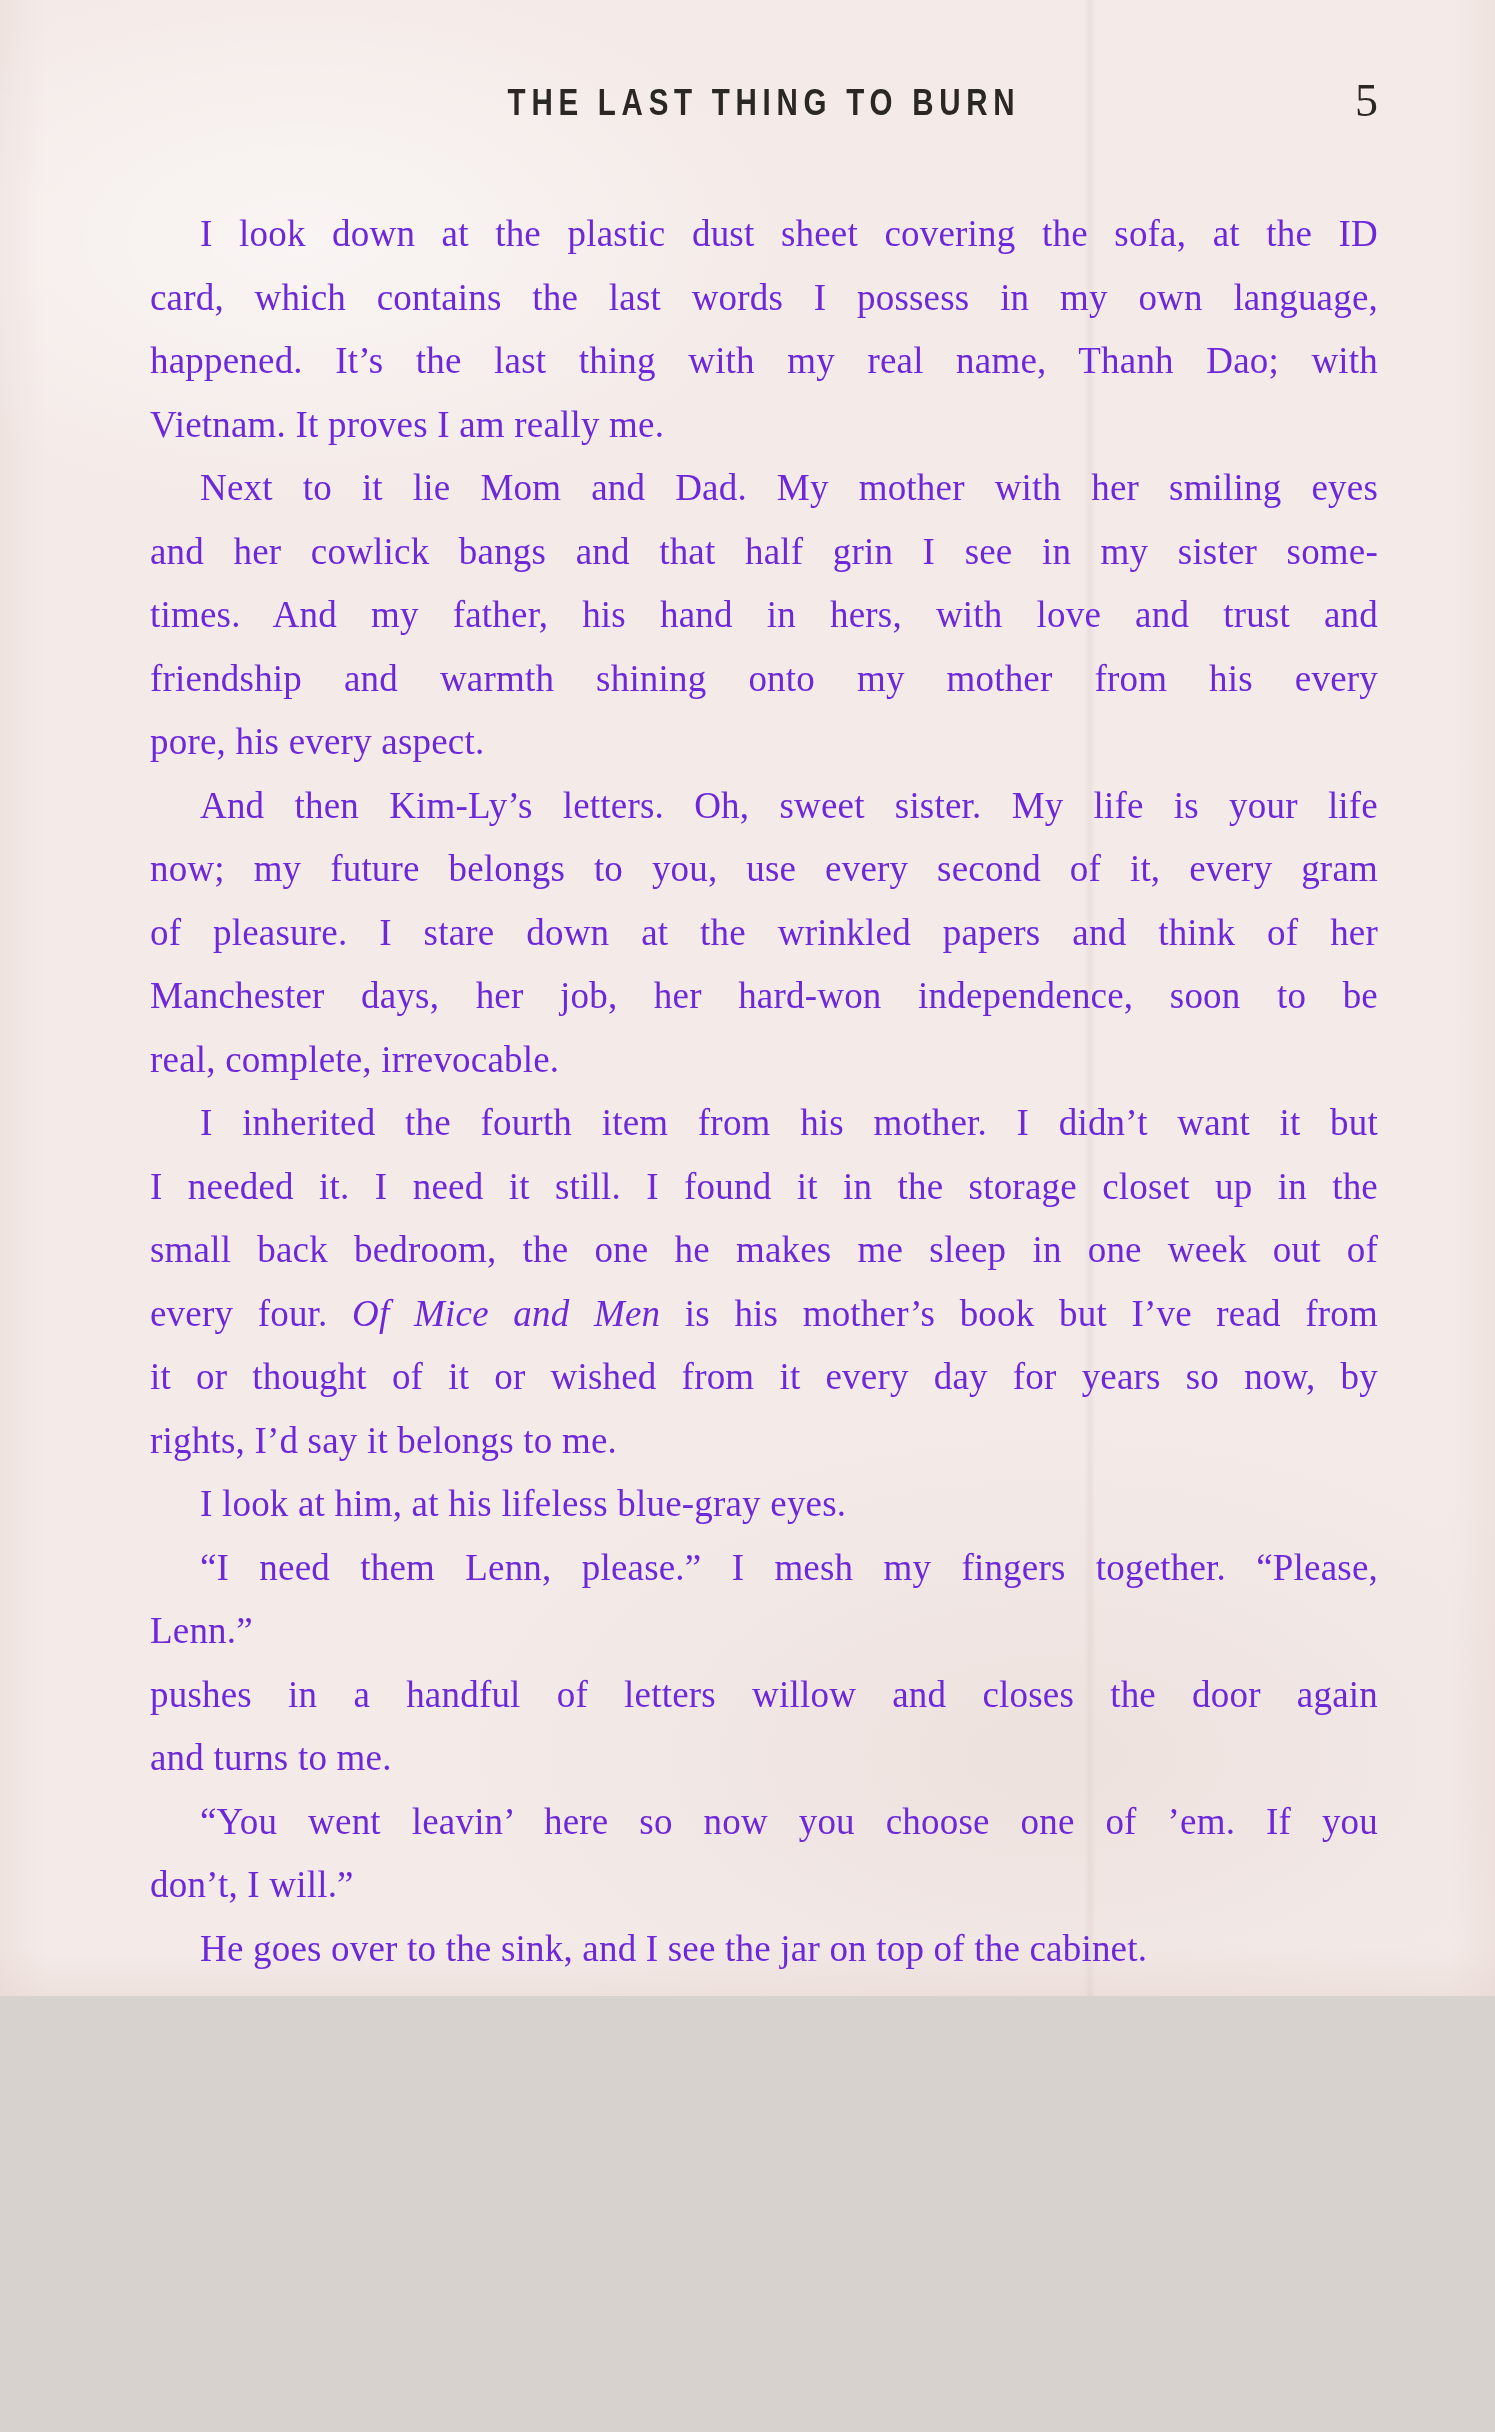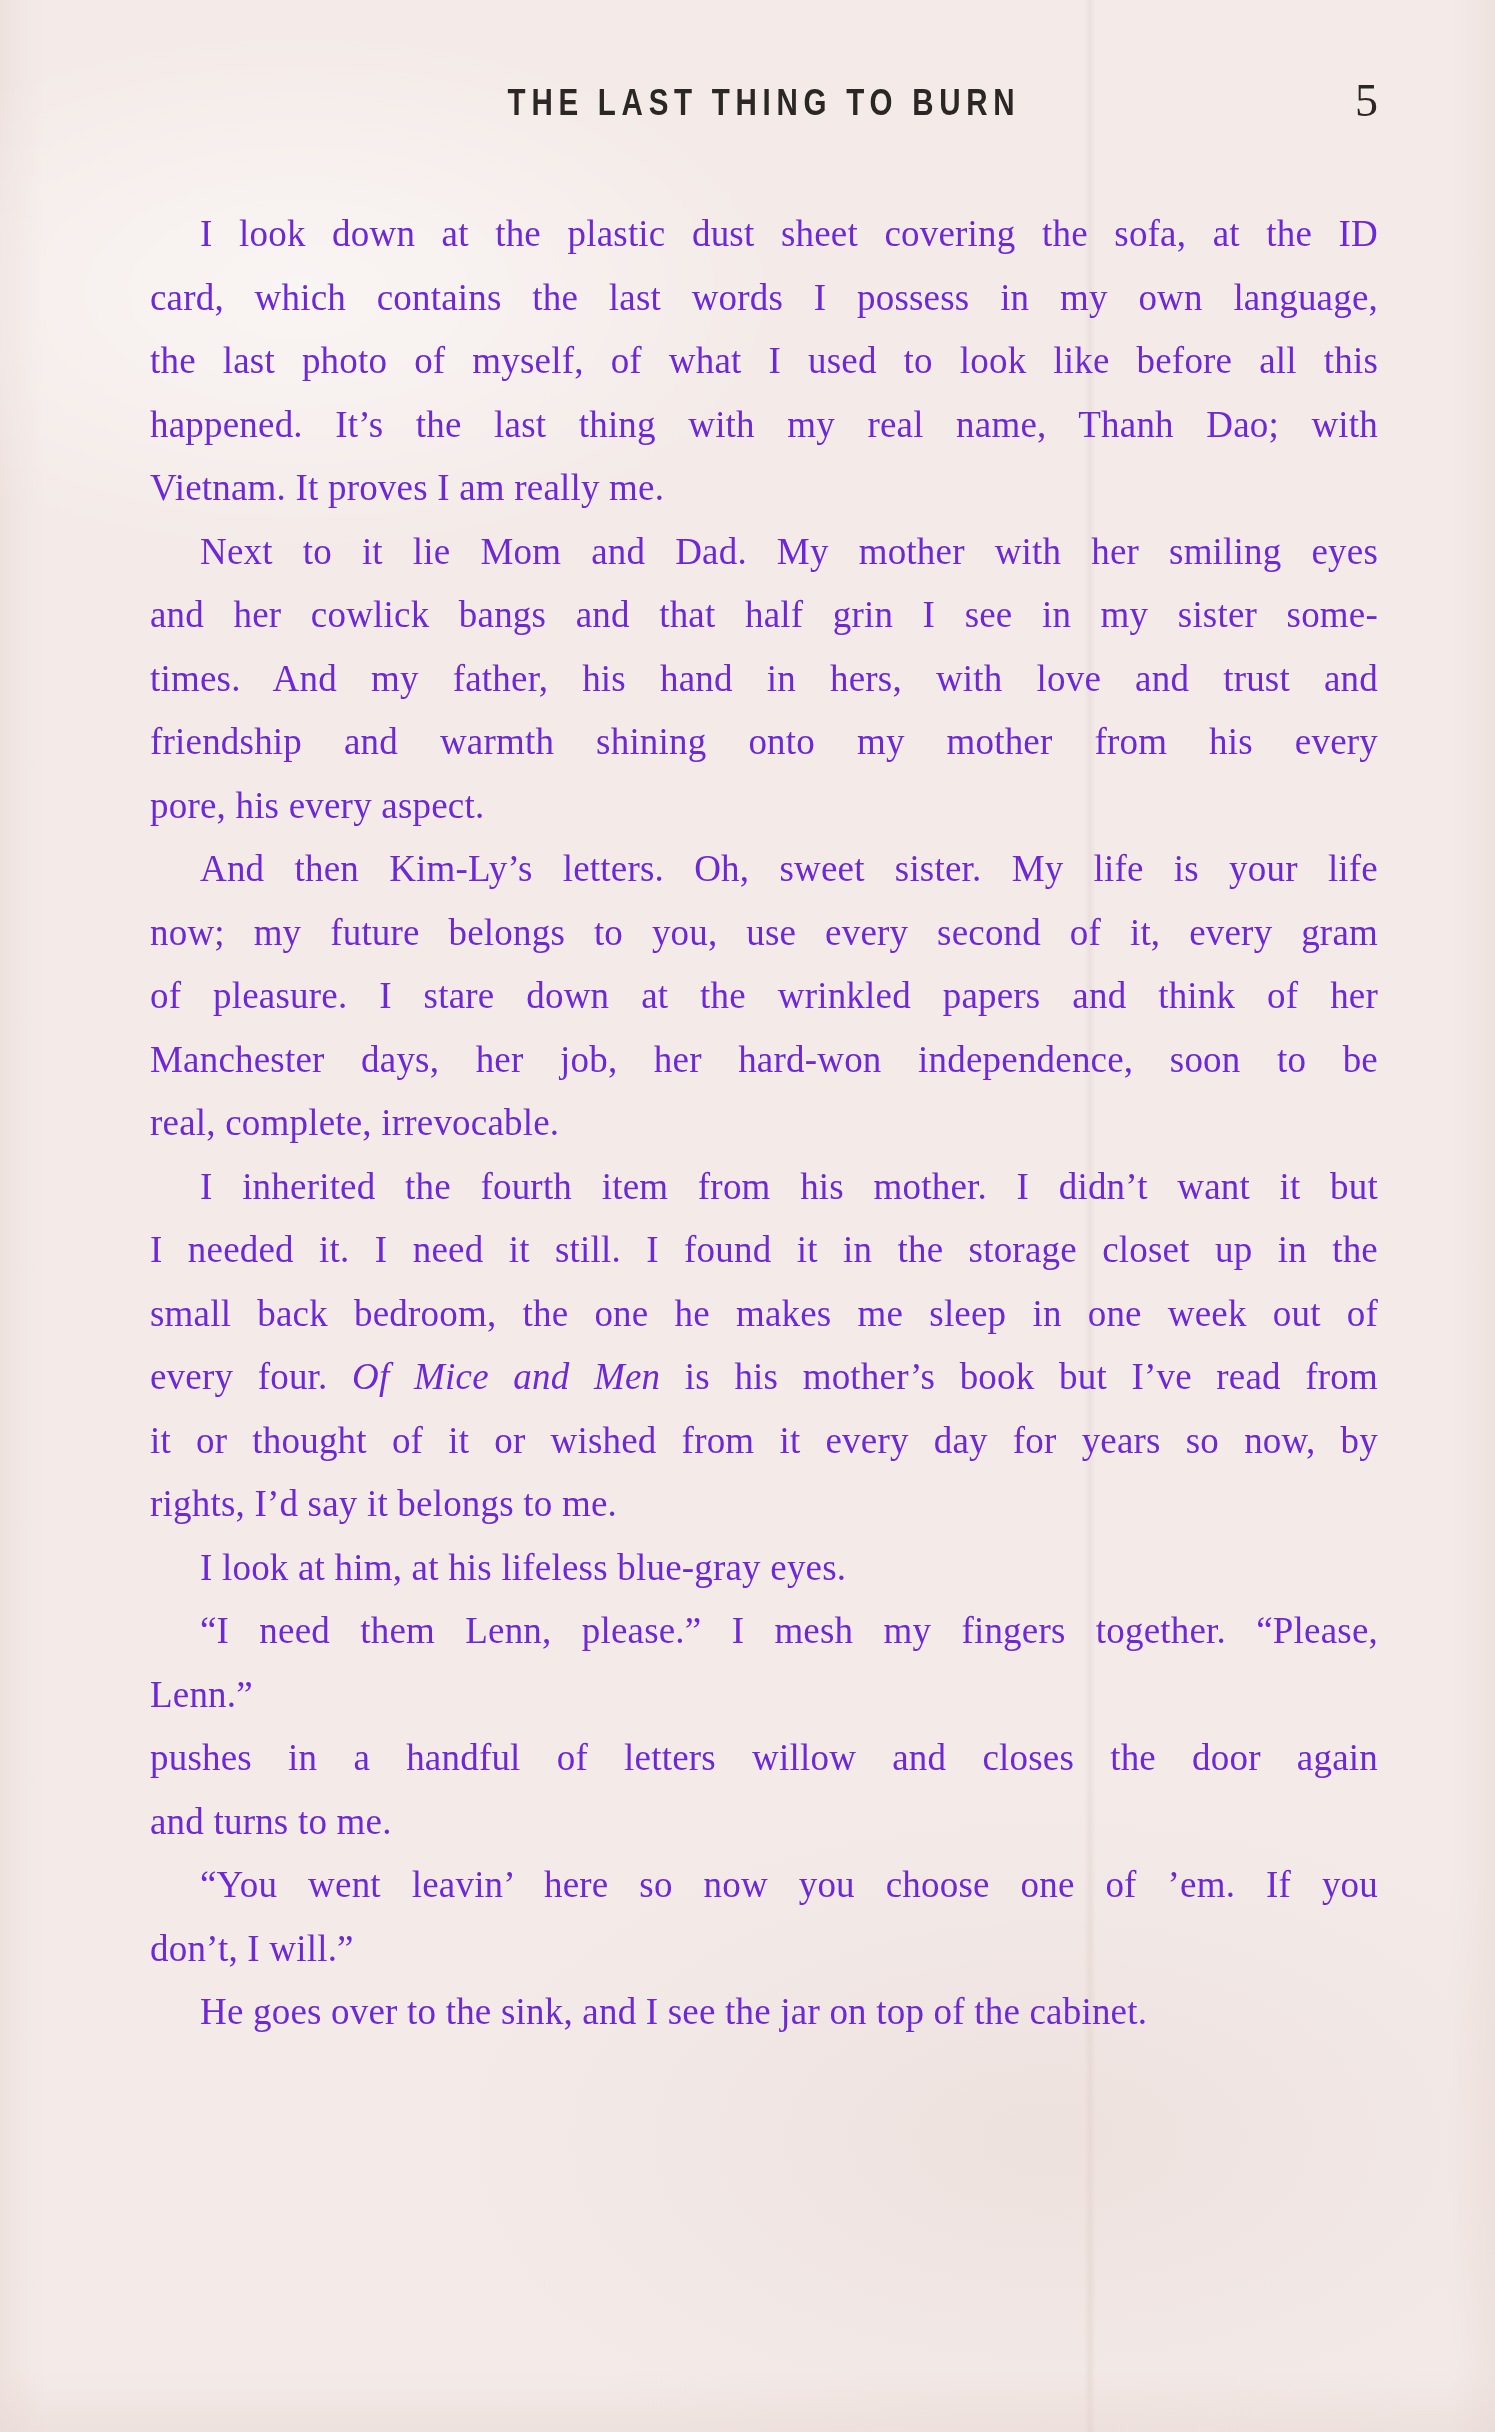--- a/index.html
+++ b/index.html
@@ -3,21 +3,21 @@
 <meta charset="utf-8">
 <style>
   html, body {
     margin: 0;
     padding: 0;
     background: #d8d2cf;
   }
   .page {
     position: relative;
     width: 1495px;
-    height: 2432px;
+    height: 1996px;
     margin: 0 auto;
     background: #f4ebe8;
     overflow: hidden;
     font-family: "Liberation Serif", serif;
   }
   
   .page::before {
     content: "";
     position: absolute;
     inset: 0;
@@ -94,21 +94,20 @@
 <div class="page">
   <div class="text-block">
     <div class="running-header">
       <div class="running-title">THE LAST THING TO BURN</div>
       <div class="folio">5</div>
     </div>
     <div class="page-body">
         <div class="paragraph">
           <div class="line first">I look down at the plastic dust sheet covering the sofa, at the ID</div>
           <div class="line">card, which contains the last words I possess in my own language,</div>
-          <div class="line">the last photo of myself, of what I used to look like before all this</div>
           <div class="line">happened. It’s the last thing with my real name, Thanh Dao; with</div>
           <div class="line last">Vietnam. It proves I am really me.</div>
         </div>
         <div class="paragraph">
           <div class="line first">Next to it lie Mom and Dad. My mother with her smiling eyes</div>
           <div class="line">and her cowlick bangs and that half grin I see in my sister some-</div>
           <div class="line">times. And my father, his hand in hers, with love and trust and</div>
           <div class="line">friendship and warmth shining onto my mother from his every</div>
           <div class="line last">pore, his every aspect.</div>
         </div>

